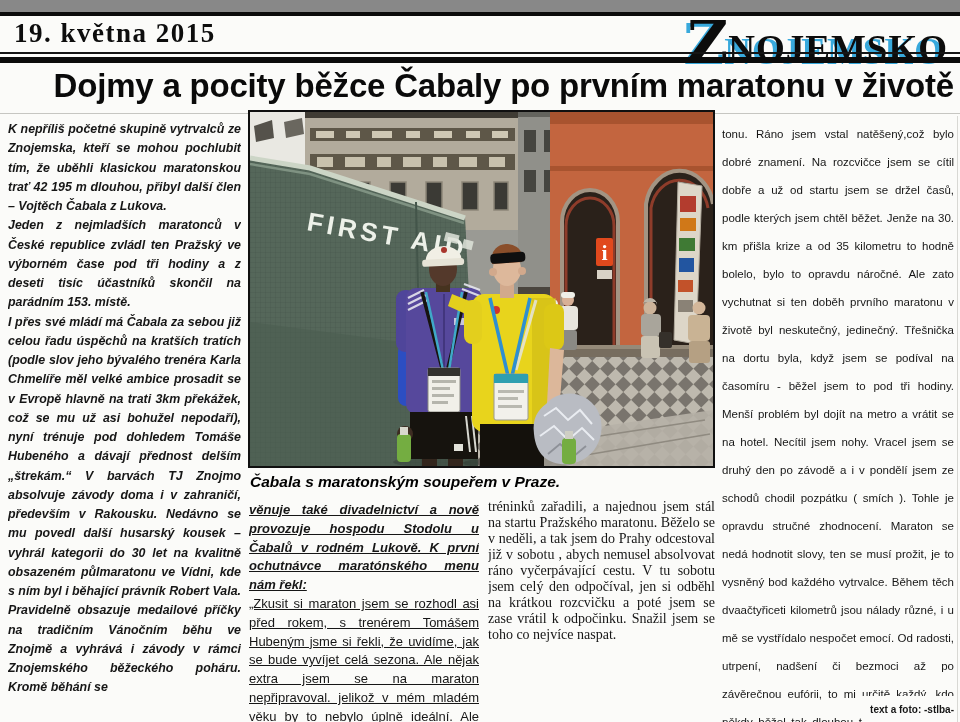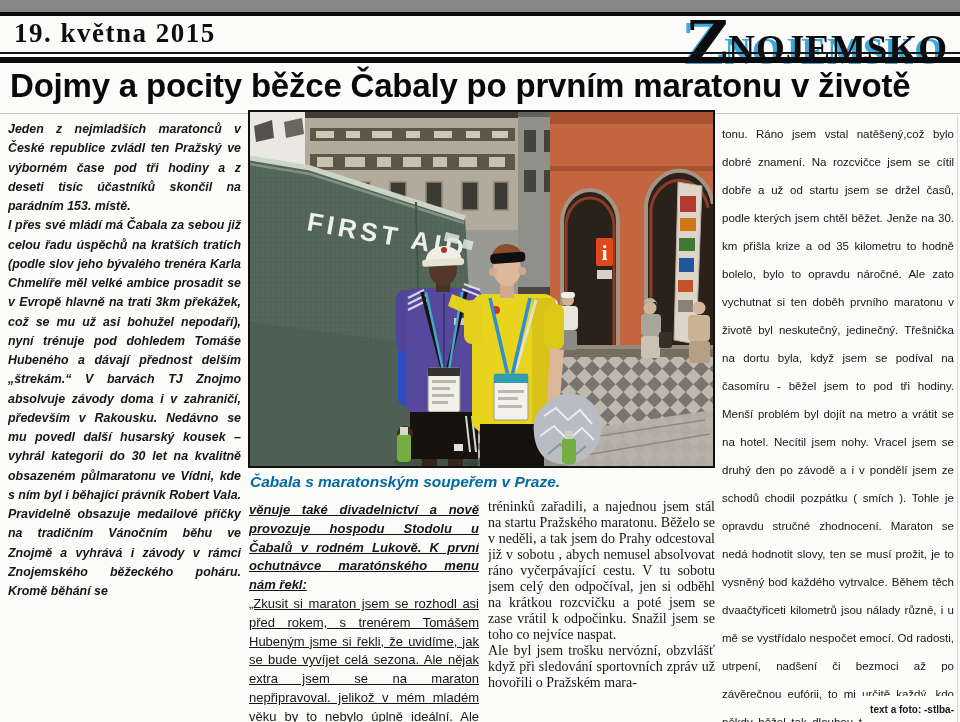--- a/index.html
+++ b/index.html
@@ -26,21 +26,21 @@
     position:absolute; right:12px; top:-4px; white-space:nowrap;
     font-family:"DejaVu Serif", serif; font-weight:bold; color:#0c0c0c;
     text-shadow:-4px 3px 0 #38a9dc;
   }
   .masthead .cap  { font-size:56px; }
   .masthead .rest { font-size:37px; letter-spacing:1px;font-family:Liberation Serif, serif; }
 
   .headline {
     position:absolute; left:10px; top:55px; width:944px;
     font-size:33px; font-weight:bold; letter-spacing:-0.2px;
-    white-space:nowrap; color:#0a0a0a;
+    white-space:nowrap; color:#0a0a0a;text-align:right;
   }
 
   .col { position:absolute; text-align:justify; overflow:hidden; hyphens:auto; -webkit-hyphens:auto; }
   .col p { margin:0; }
   .bi { font-weight:bold; font-style:italic; }
 
   .col1 { left:8px;  top:108px; width:233px; height:604px; font-size:12.4px; line-height:19.25px; }
   .col2 { left:249px; top:489px; width:230px; height:226px; font-size:13px; line-height:18.8px;text-decoration:underline; }
   .col3 { left:488px; top:487px; width:227px; height:226px; font-size:14px; line-height:16px;font-family:Liberation Serif, serif; }
   .col4 { left:722px; top:108px; width:232px; height:604px; font-size:11.5px; line-height:28px; }
@@ -50,38 +50,39 @@
   }
 
   .photo-frame {
     position:absolute; left:248px; top:98px; width:467px; height:358px;
     border:2px solid #101010; box-sizing:border-box; background:#9a9a94;
   }
   .photo-frame svg { display:block; width:463px; height:354px; }
 
   .caption {
     position:absolute; left:250px; top:461px; width:462px;
-    font-size:15.5px; font-weight:bold; font-style:italic; color:#0369a1;
+    font-size:15.5px; font-weight:bold; font-style:italic; color:#000000;
   }
 </style>
 </head>
 <body>
 
 <div class="page">
 
   <div class="hr rule-top"></div>
   <div class="date">19. května 2015</div>
   <div class="masthead"><span class="cap">Z</span><span class="rest">NOJEMSKO</span></div>
   <div class="hr rule-a"></div>
   <div class="hr rule-b"></div>
 
   <div class="headline">Dojmy a pocity běžce Čabaly po prvním maratonu v životě</div>
   <div class="hr rule-c"></div>
 
   <div class="col col1 bi">
+    <p>K nepříliš početné skupině vytrvalců ze Znojemska, kteří se mohou pochlubit tím, že uběhli klasickou maratonskou trať 42 195 m dlouhou, přibyl další člen – Vojtěch Čabala z Lukova.</p>
     <p>Jeden z nejmladších maratonců v České republice zvládl ten Pražský ve výborném čase pod tři hodiny a z deseti tisíc účastníků skončil na parádním 153. místě.</p>
     <p>I přes své mládí má Čabala za sebou již celou řadu úspěchů na kratších tratích (podle slov jeho bývalého trenéra Karla Chmelíře měl velké ambice prosadit se v Evropě hlavně na trati 3km překážek, což se mu už asi bohužel nepodaří), nyní trénuje pod dohledem Tomáše Hubeného a dávají přednost delším „štrekám.“ V barvách TJ Znojmo absolvuje závody doma i v zahraničí, především v Rakousku. Nedávno se mu povedl další husarský kousek – vyhrál kategorii do 30 let na kvalitně obsazeném půlmaratonu ve Vídni, kde s ním byl i běhající právník Robert Vala. Pravidelně obsazuje medailové příčky na tradičním Vánočním běhu ve Znojmě a vyhrává i závody v rámci Znojemského běžeckého poháru. Kromě běhání se</p>
   </div>
 
   <div class="photo-frame">
     <svg viewBox="0 0 463 354" preserveAspectRatio="none">
       <defs>
         <pattern id="mos" width="22" height="22" patternUnits="userSpaceOnUse" patternTransform="rotate(45)">
           <rect width="22" height="22" fill="#c6c1b6"></rect>
           <rect width="11" height="11" fill="#6f6b64"></rect>
@@ -297,21 +298,20 @@
 
   <div class="caption">Čabala s maratonským soupeřem v Praze.</div>
 
   <div class="col col2">
     <p class="bi">věnuje také divadelnictví a nově provozuje hospodu Stodolu u Čabalů v rodném Lukově. K první ochutnávce maratónského menu nám řekl:</p>
     <p>„Zkusit si maraton jsem se rozhodl asi před rokem, s trenérem Tomášem Hubeným jsme si řekli, že uvidíme, jak se bude vyvíjet celá sezona. Ale nějak extra jsem se na maraton nepřipravoval. jelikož v mém mladém věku by to nebylo úplně ideální. Ale nějaké těžší a delší tréninky jsme do</p>
   </div>
 
   <div class="col col3">
     <p>tréninků zařadili, a najednou jsem stál na startu Pražského maratonu. Běželo se v neděli, a tak jsem do Prahy odcestoval již v sobotu , abych nemusel absolvovat ráno vyčerpávající cestu. V tu sobotu jsem celý den odpočíval, jen si odběhl na krátkou rozcvičku a poté jsem se zase vrátil k odpočinku. Snažil jsem se toho co nejvíce naspat.</p>
-    <p>Ale byl jsem trošku nervózní, obzvlášť když při sledování sportovních zpráv už hovořili o Pražském mara-</p>
   </div>
 
   <div class="col col4">
     <p>tonu. Ráno jsem vstal natěšený,což bylo dobré znamení. Na rozcvičce jsem se cítil dobře a už od startu jsem se držel časů, podle kterých jsem chtěl běžet. Jenže na 30. km přišla krize a od 35 kilometru to hodně bolelo, bylo to opravdu náročné. Ale zato vychutnat si ten doběh prvního maratonu v životě byl neskutečný, jedinečný. Třešnička na dortu byla, když jsem se podíval na časomíru - běžel jsem to pod tři hodiny. Menší problém byl dojít na metro a vrátit se na hotel. Necítil jsem nohy. Vracel jsem se druhý den po závodě a i v pondělí jsem ze schodů chodil pozpátku ( smích ). Tohle je opravdu stručné zhodnocení. Maraton se nedá hodnotit slovy, ten se musí prožit, je to vysněný bod každého vytrvalce. Během těch dvaačtyřiceti kilometrů jsou nálady různé, i u mě se vystřídalo nespočet emocí. Od radosti, utrpení, nadšení či bezmoci až po závěrečnou eufórii, to mi určitě každý, kdo někdy běžel tak dlouhou trať, dá zapravdu, že se jedná o nepopsatelný zážitek. Navíc, když jsem v konkurenci 10 000 běžců ze 75 zemí světa doběhl na 126. místě a měl čas 2:56:18 hod. Mohu jen říct, že to určitě nebyl zdaleka můj poslední maraton. Teď si zase na chvilku odběhnu k půlmaratonům, na kterých si chci vylepšit osobní čas, a také sem tam si dám i nějakou tu desítku.“</p>
     <span class="credit">text a foto: -stlba-</span>
   </div>
 
   <div class="hr rule-d"></div>
   <div class="hr rule-e"></div>
   <div class="edge-r"></div>

